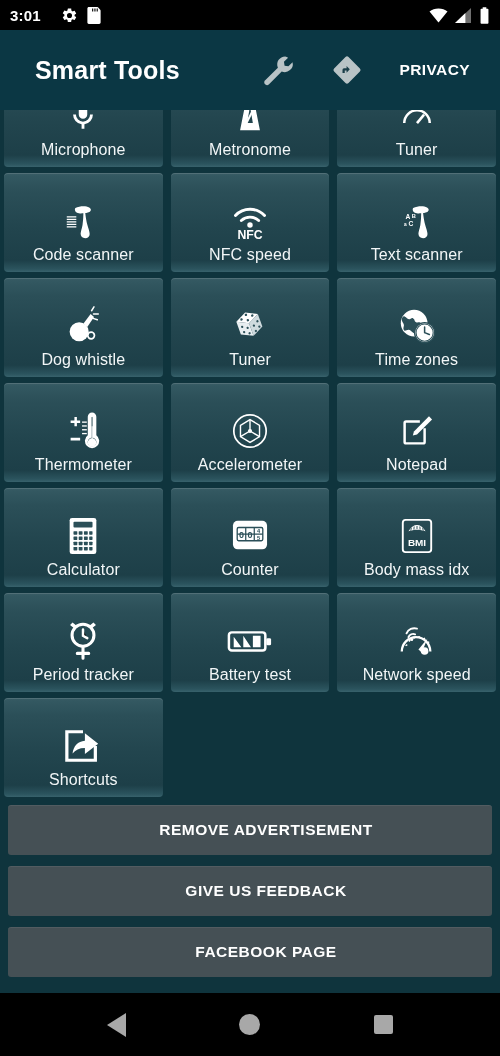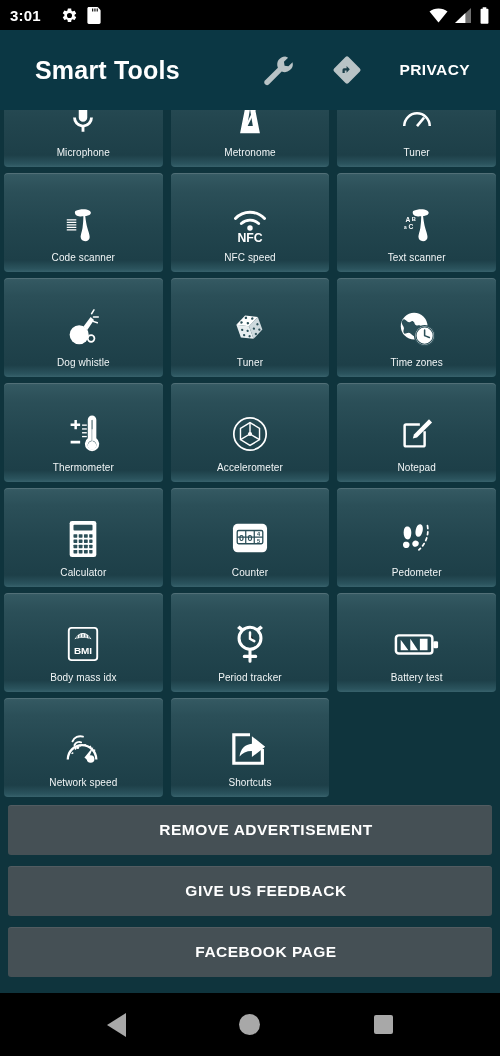--- a/index.html
+++ b/index.html
@@ -77,21 +77,21 @@
     align-items: center; justify-content: flex-end;
     padding-bottom: 9px; cursor: pointer;
     position: relative; overflow: hidden;
   }
   .tile-icon {
     flex: 1 1 auto; width: 100%;
     display: flex; align-items: center; justify-content: center;
     padding-top: 22px;
   }
   .tile-label {
-    color: #f2f6f7; font-size: 10px;
+    color: #f2f6f7; font-size: 16px;
     line-height: 1; white-space: nowrap;
     letter-spacing: .1px;
   }
 
   
   .footer { padding: 8px 4px 0; }
   .fbtn {
     height: 50px; margin-bottom: 11px;
     border-radius: 3px;
     background: #455055;
@@ -378,32 +378,20 @@
             <path stroke="#2b4f58" stroke-width="1.3" d="M6.5 17h27M15.5 10v14M24.5 10v14"></path>
             <text x="11" y="21.5" font-family="Liberation Sans, sans-serif" font-size="9.5" font-weight="bold" fill="#2b4f58" text-anchor="middle">0</text>
             <text x="20" y="21.5" font-family="Liberation Sans, sans-serif" font-size="9.5" font-weight="bold" fill="#2b4f58" text-anchor="middle">0</text>
             <text x="29" y="16" font-family="Liberation Sans, sans-serif" font-size="6" font-weight="bold" fill="#2b4f58" text-anchor="middle">4</text>
             <text x="29" y="23" font-family="Liberation Sans, sans-serif" font-size="6" font-weight="bold" fill="#2b4f58" text-anchor="middle">5</text>
           </svg>
         </div>
         <span class="tile-label">Counter</span>
       </div>
 
-      <div class="tile">
-        <div class="tile-icon">
-          <svg width="40" height="40" viewBox="0 0 42 42">
-            <path fill="#fff" d="M11 8c2.4 0 4 2.6 4 6.5s-1.3 7-3.6 7S7 19 7 14.5 8.6 8 11 8z"></path>
-            <path fill="#fff" d="M8.4 24c1.7-.5 4 0 4.6 1.6.7 1.9-.4 4.3-2.4 4.8s-3.8-.7-4.2-2.4c-.4-1.8.3-3.5 2-4z"></path>
-            <path fill="#fff" d="M24.5 5.5c2.3.4 3.2 3.3 2.4 7.1-.8 3.9-2.7 6.5-5 6.1s-3-3.6-2.2-7.4 2.5-6.2 4.8-5.8z"></path>
-            <path fill="#fff" d="M19 22.5c1.7-.2 3.7.8 3.9 2.5.3 2-1.3 4-3.3 4.2s-3.5-1.3-3.6-3 1.3-3.5 3-3.7z"></path>
-            <path fill="none" stroke="#fff" stroke-width="1.8" stroke-dasharray="3 3.5" stroke-linecap="round" d="M32 7c1.5 9-1 18-9 25.5"></path>
-          </svg>
-        </div>
-        <span class="tile-label">Pedometer</span>
-      </div>
 
       <div class="tile">
         <div class="tile-icon">
           <svg width="36" height="38" viewBox="0 0 38 40">
             <rect x="4" y="3" width="30" height="34" rx="3" fill="none" stroke="#fff" stroke-width="2"></rect>
             <path fill="#fff" d="M10 15c2.6-4.5 6-6.5 9-6.5s6.4 2 9 6.5c-5.8-2.2-12.2-2.2-18 0z"></path>
             <path stroke="#2b4f58" stroke-width="1" d="M13 11.5l-.6 3M16 10l-.3 3.2M19 9.4v3.2M22 10l.3 3.2M25 11.5l.6 3"></path>
             <text x="19" y="31" font-family="Liberation Sans, sans-serif" font-size="10.5" font-weight="bold" fill="#fff" text-anchor="middle">BMI</text>
           </svg>
         </div>

